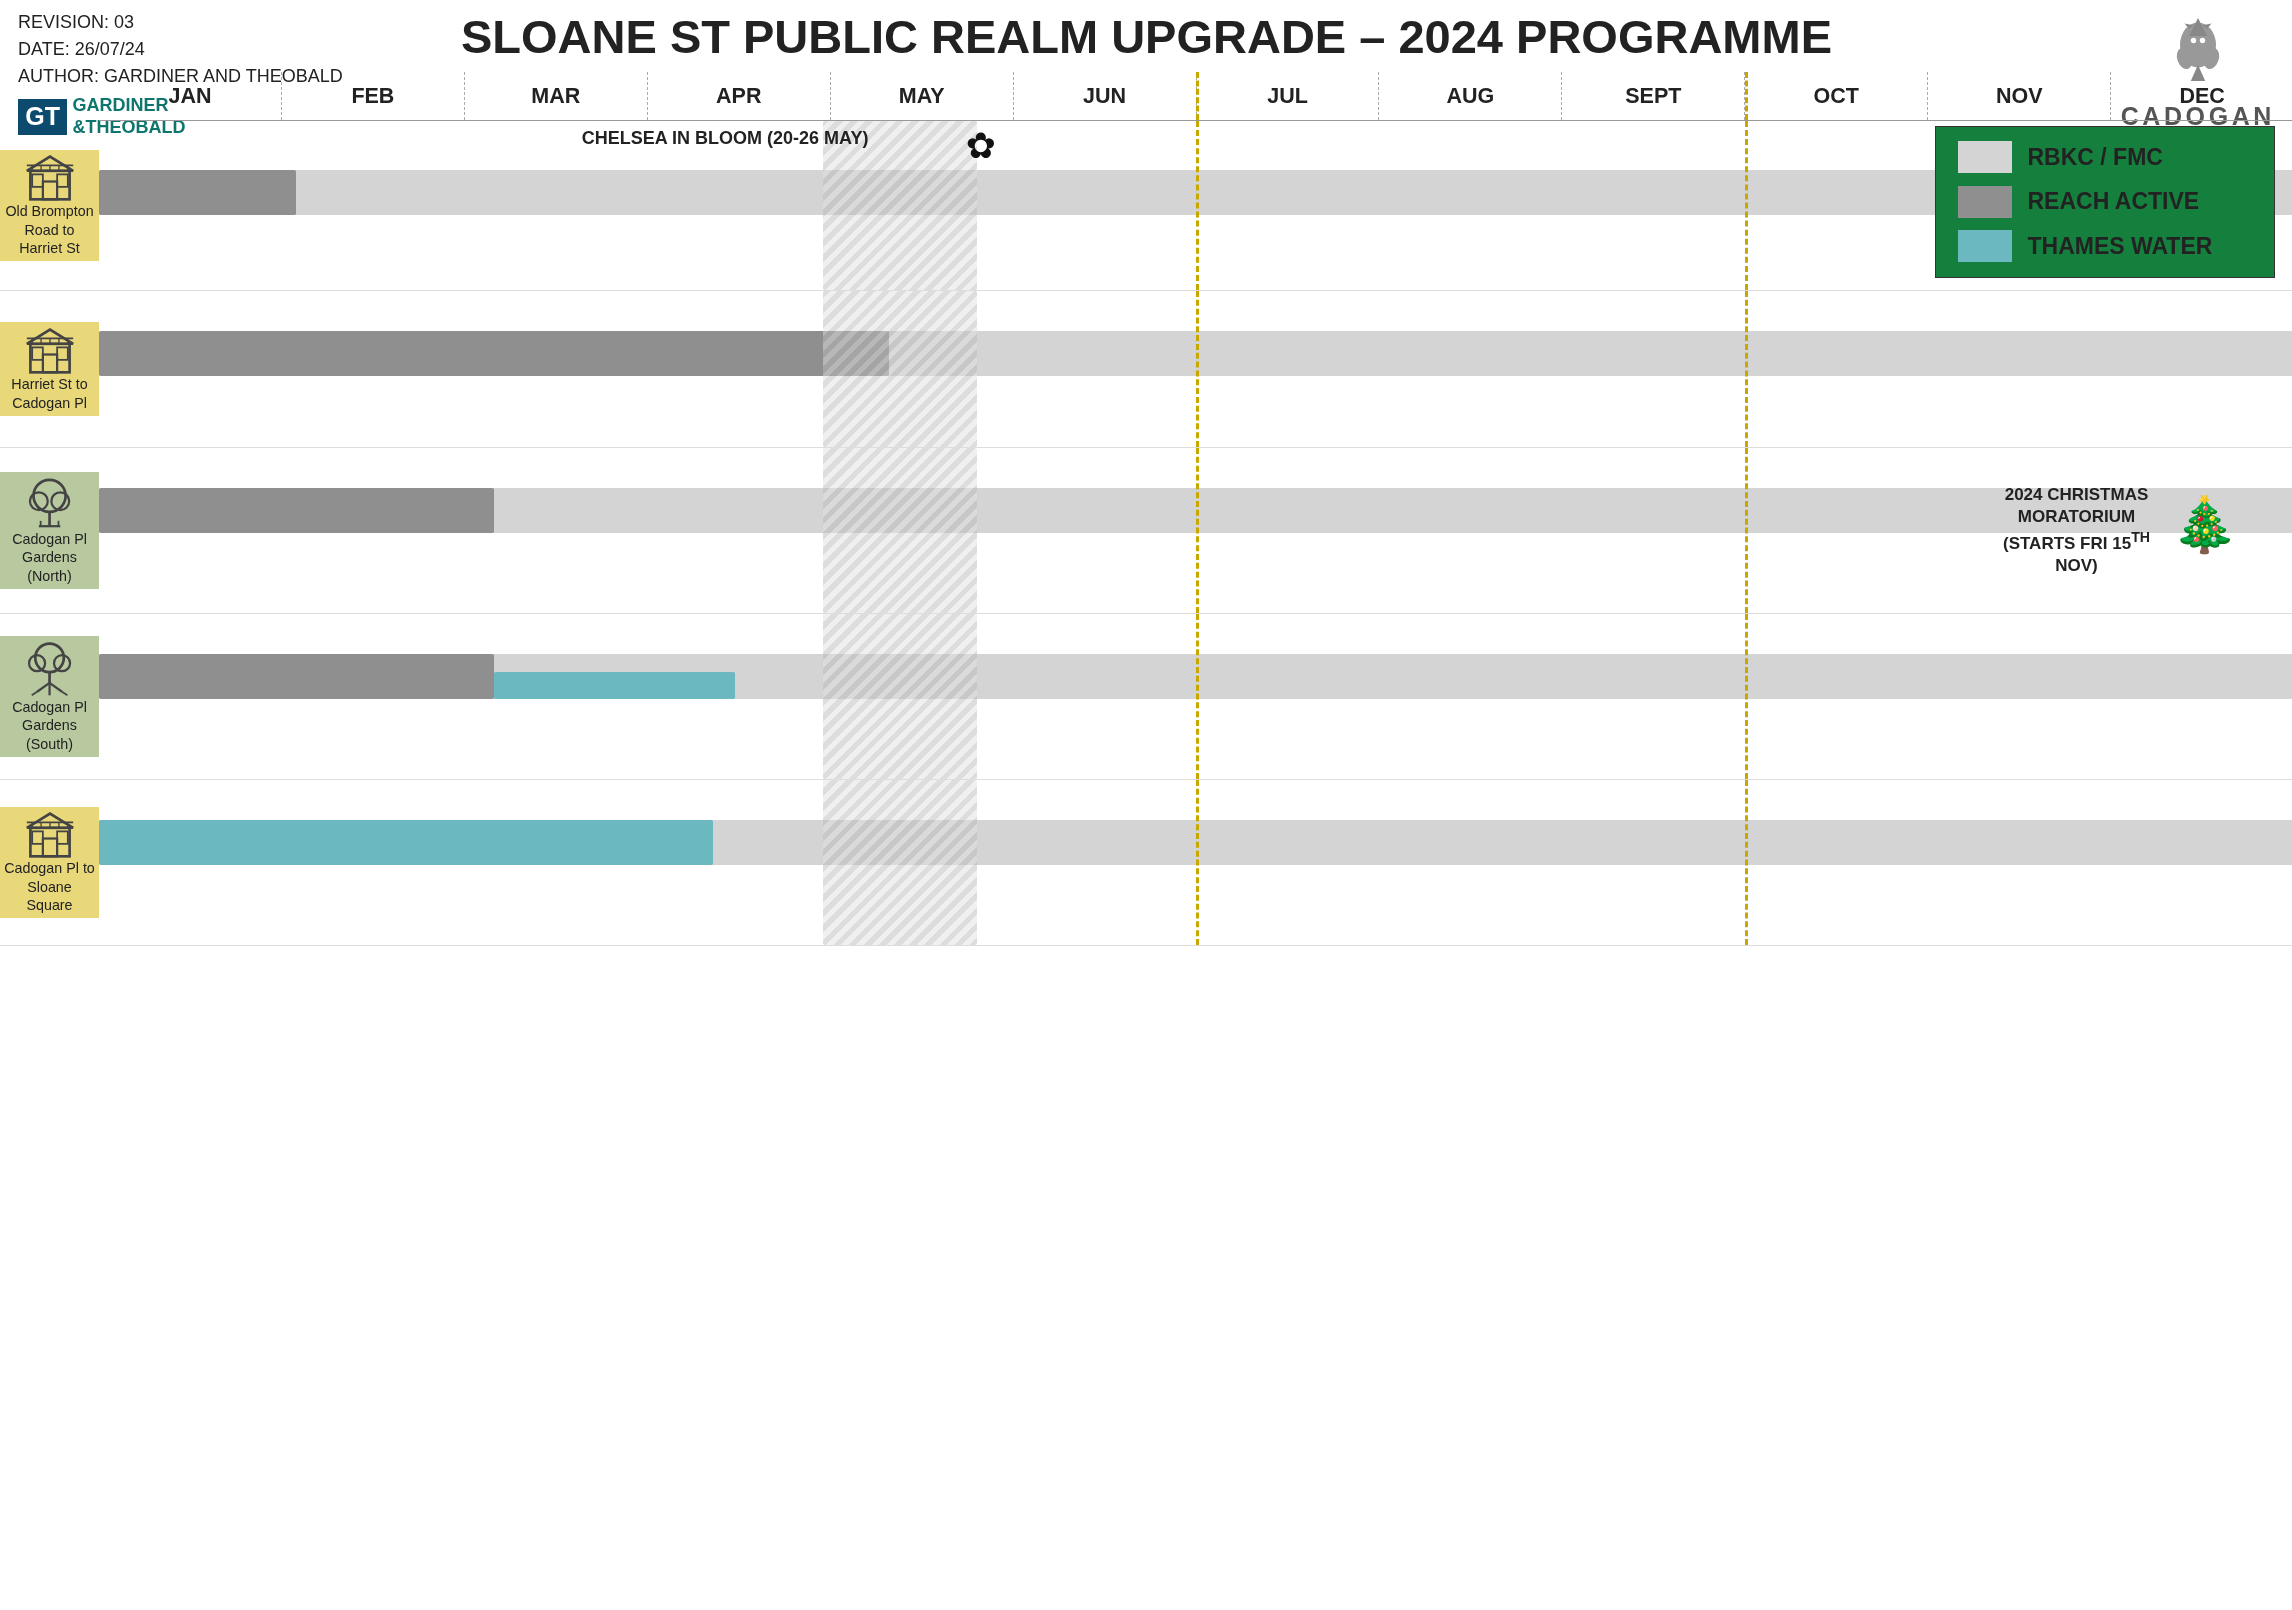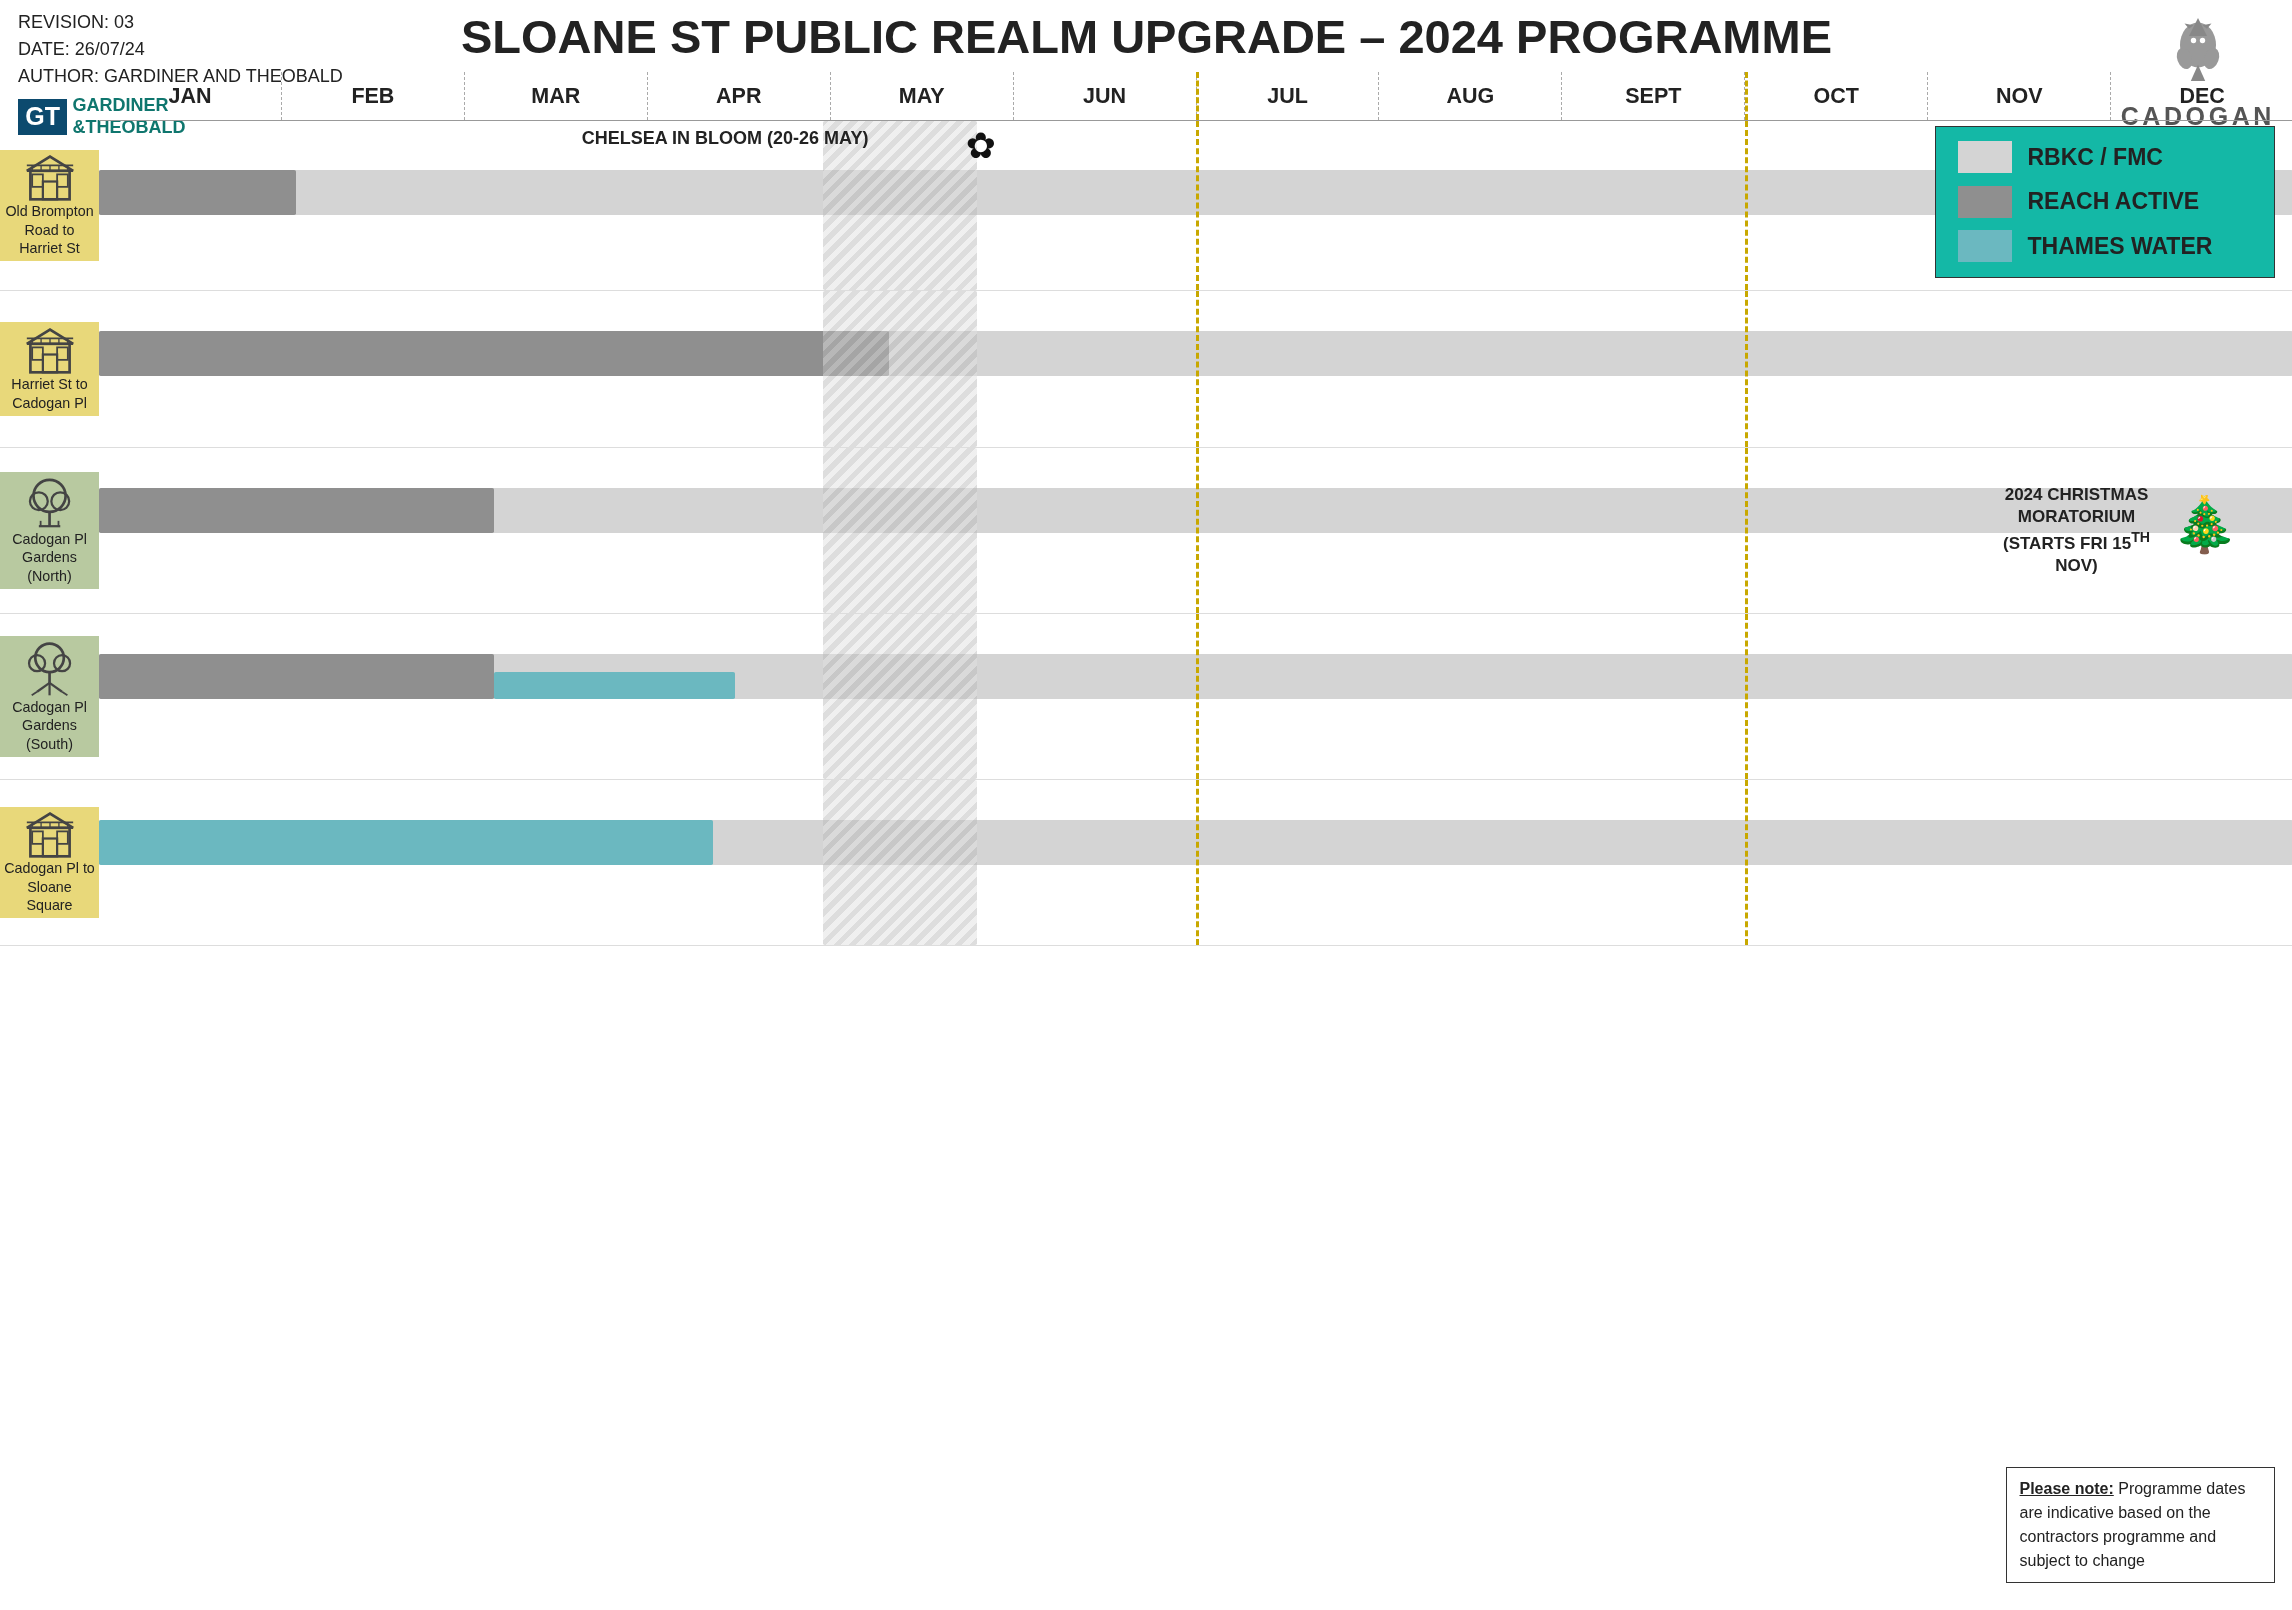--- a/index.html
+++ b/index.html
@@ -172,21 +172,21 @@
         #e0e0e0 10.7px
       );
     }
 
     
     .legend-box {
       position: absolute;
       top: 54px;
       right: 18px;
       border: 1.8px solid #333;
-      background: #14b8a6;
+      background: #15803d;
       padding: 14.3px 21.5px;
       width: 340px;
     }
 
     .legend-item {
       display: flex;
       align-items: center;
       margin-bottom: 12.5px;
     }
 
@@ -476,19 +476,15 @@
     <div class="legend-item">
       <div class="legend-swatch bar-reach"></div>
       <div class="legend-label">REACH ACTIVE</div>
     </div>
     <div class="legend-item" style="margin-bottom:0;">
       <div class="legend-swatch bar-thames"></div>
       <div class="legend-label">THAMES WATER</div>
     </div>
   </div>
 
-  <div class="please-note">
-    <strong>Please note:</strong>
-    <span> Programme dates are indicative based on the contractors programme and subject to change</span>
-  </div>
 
 </div>
 
 
 </body></html>

